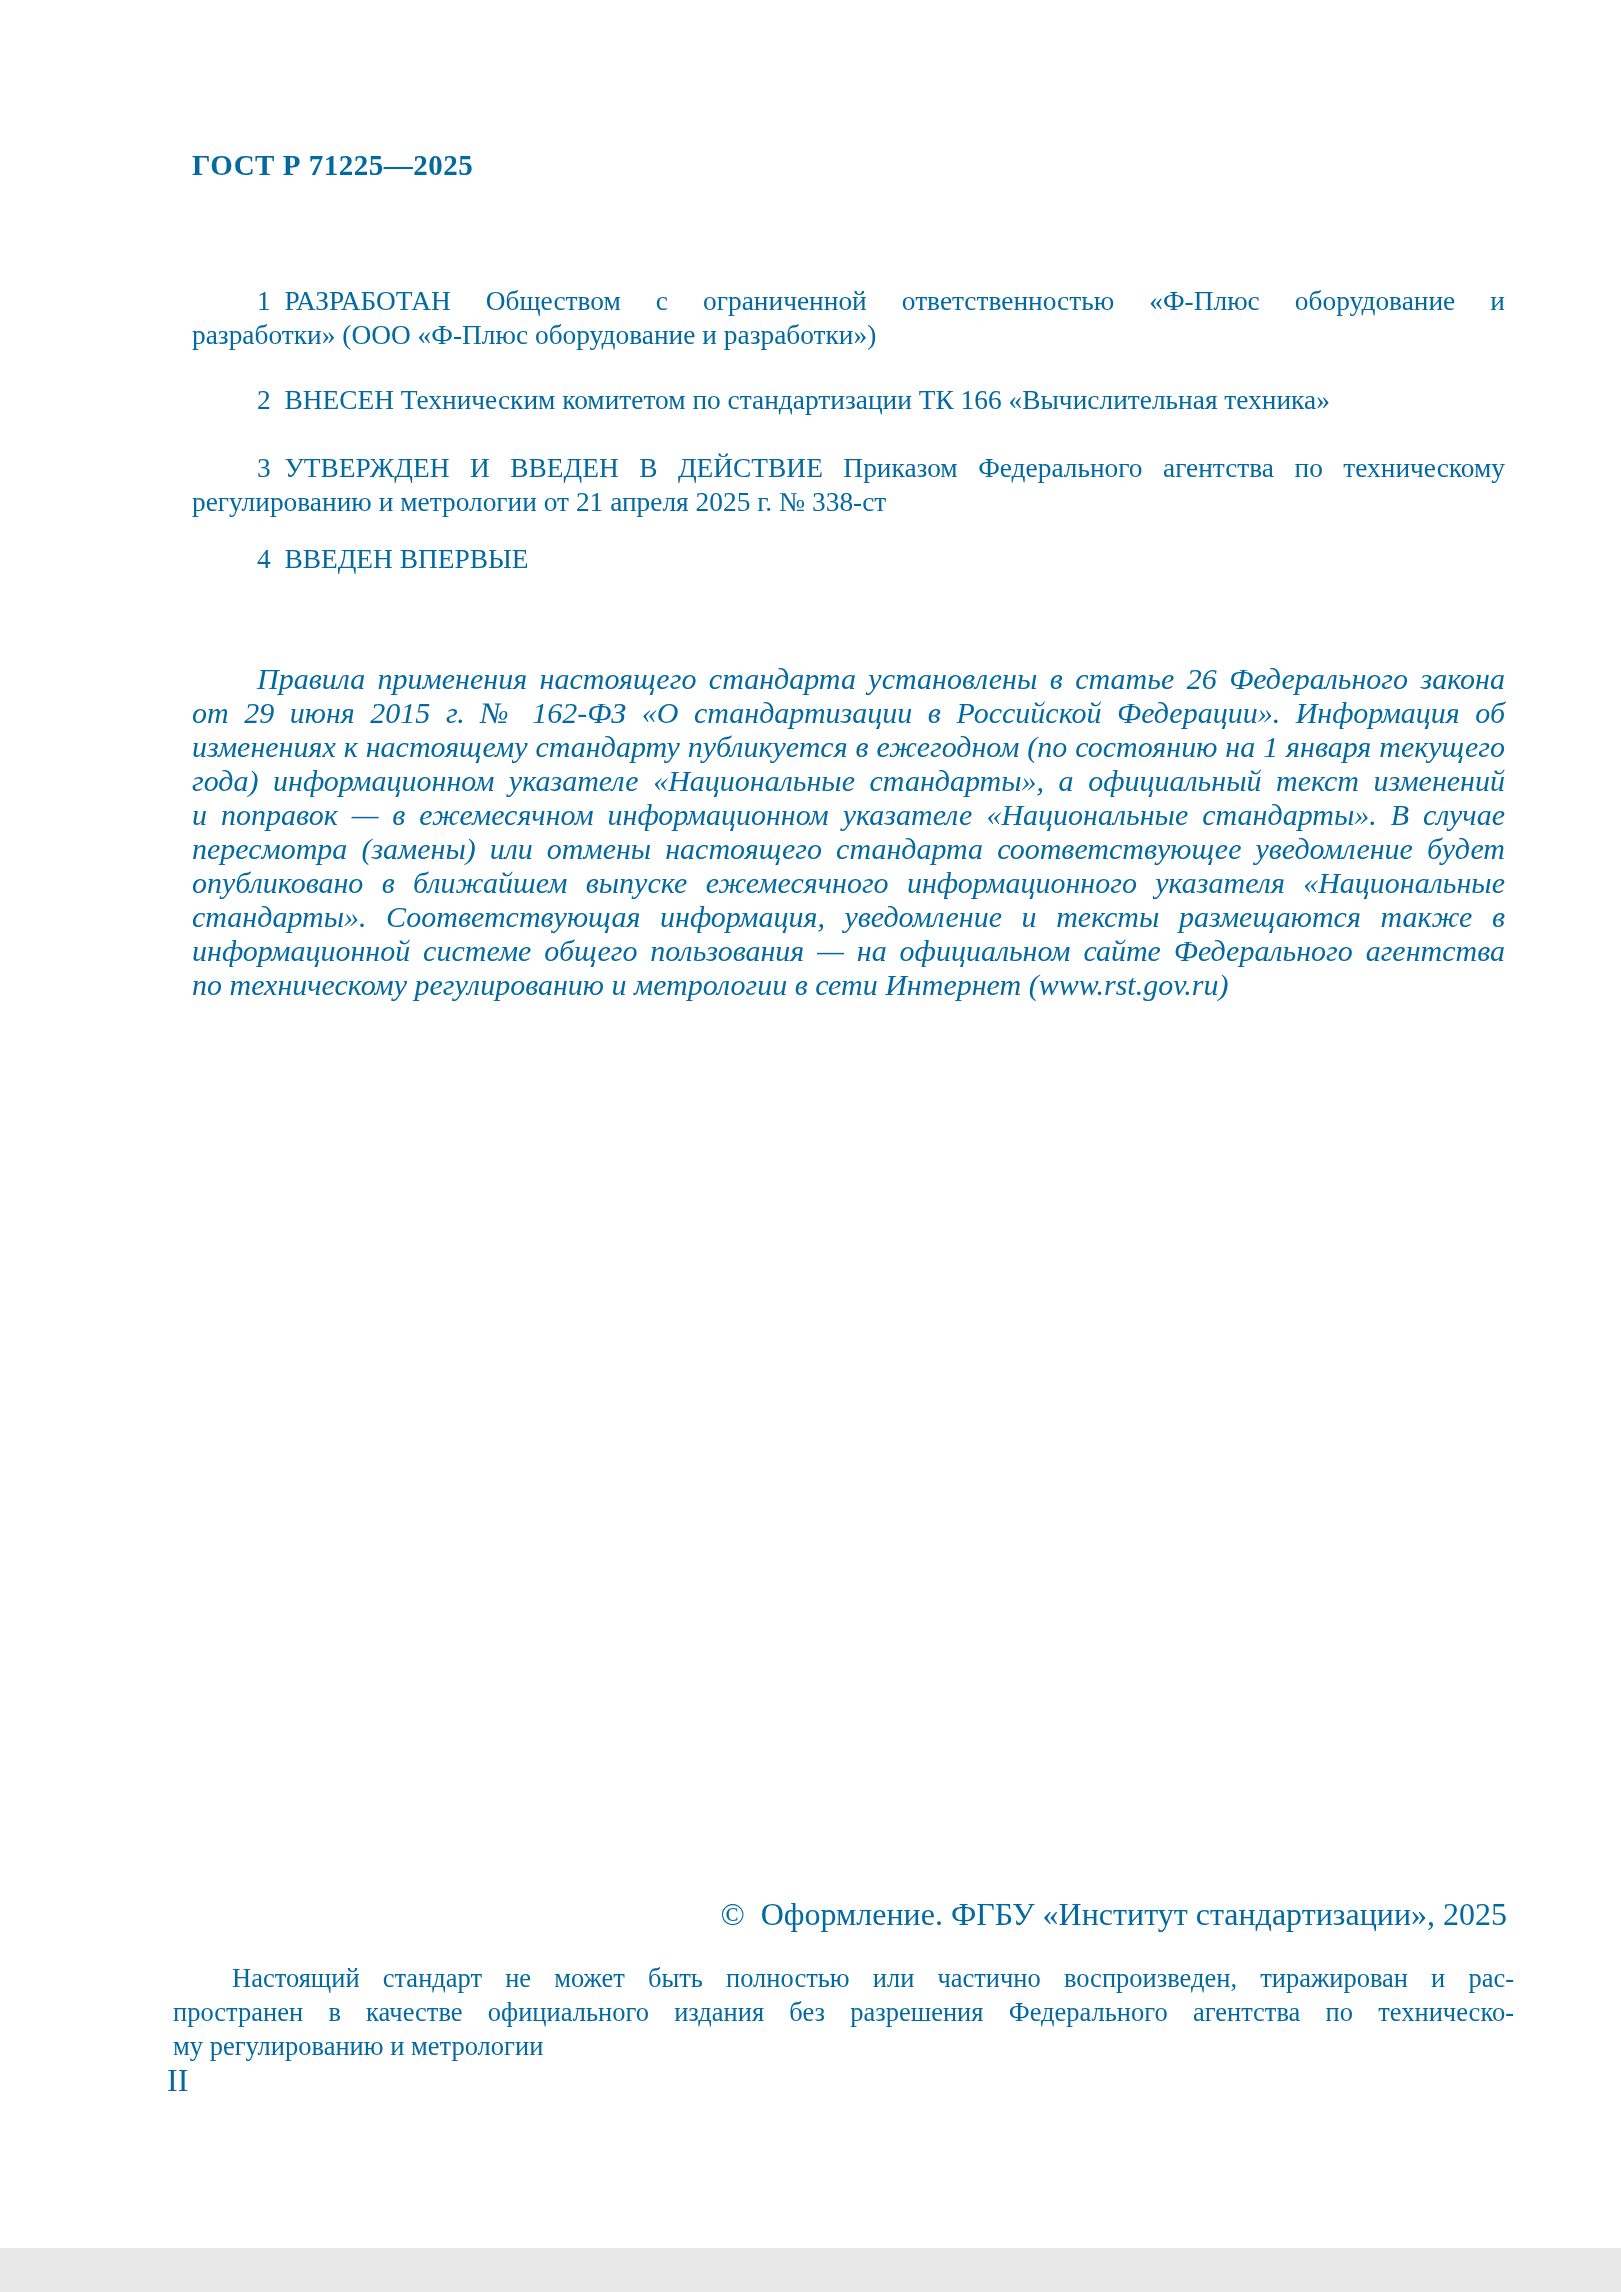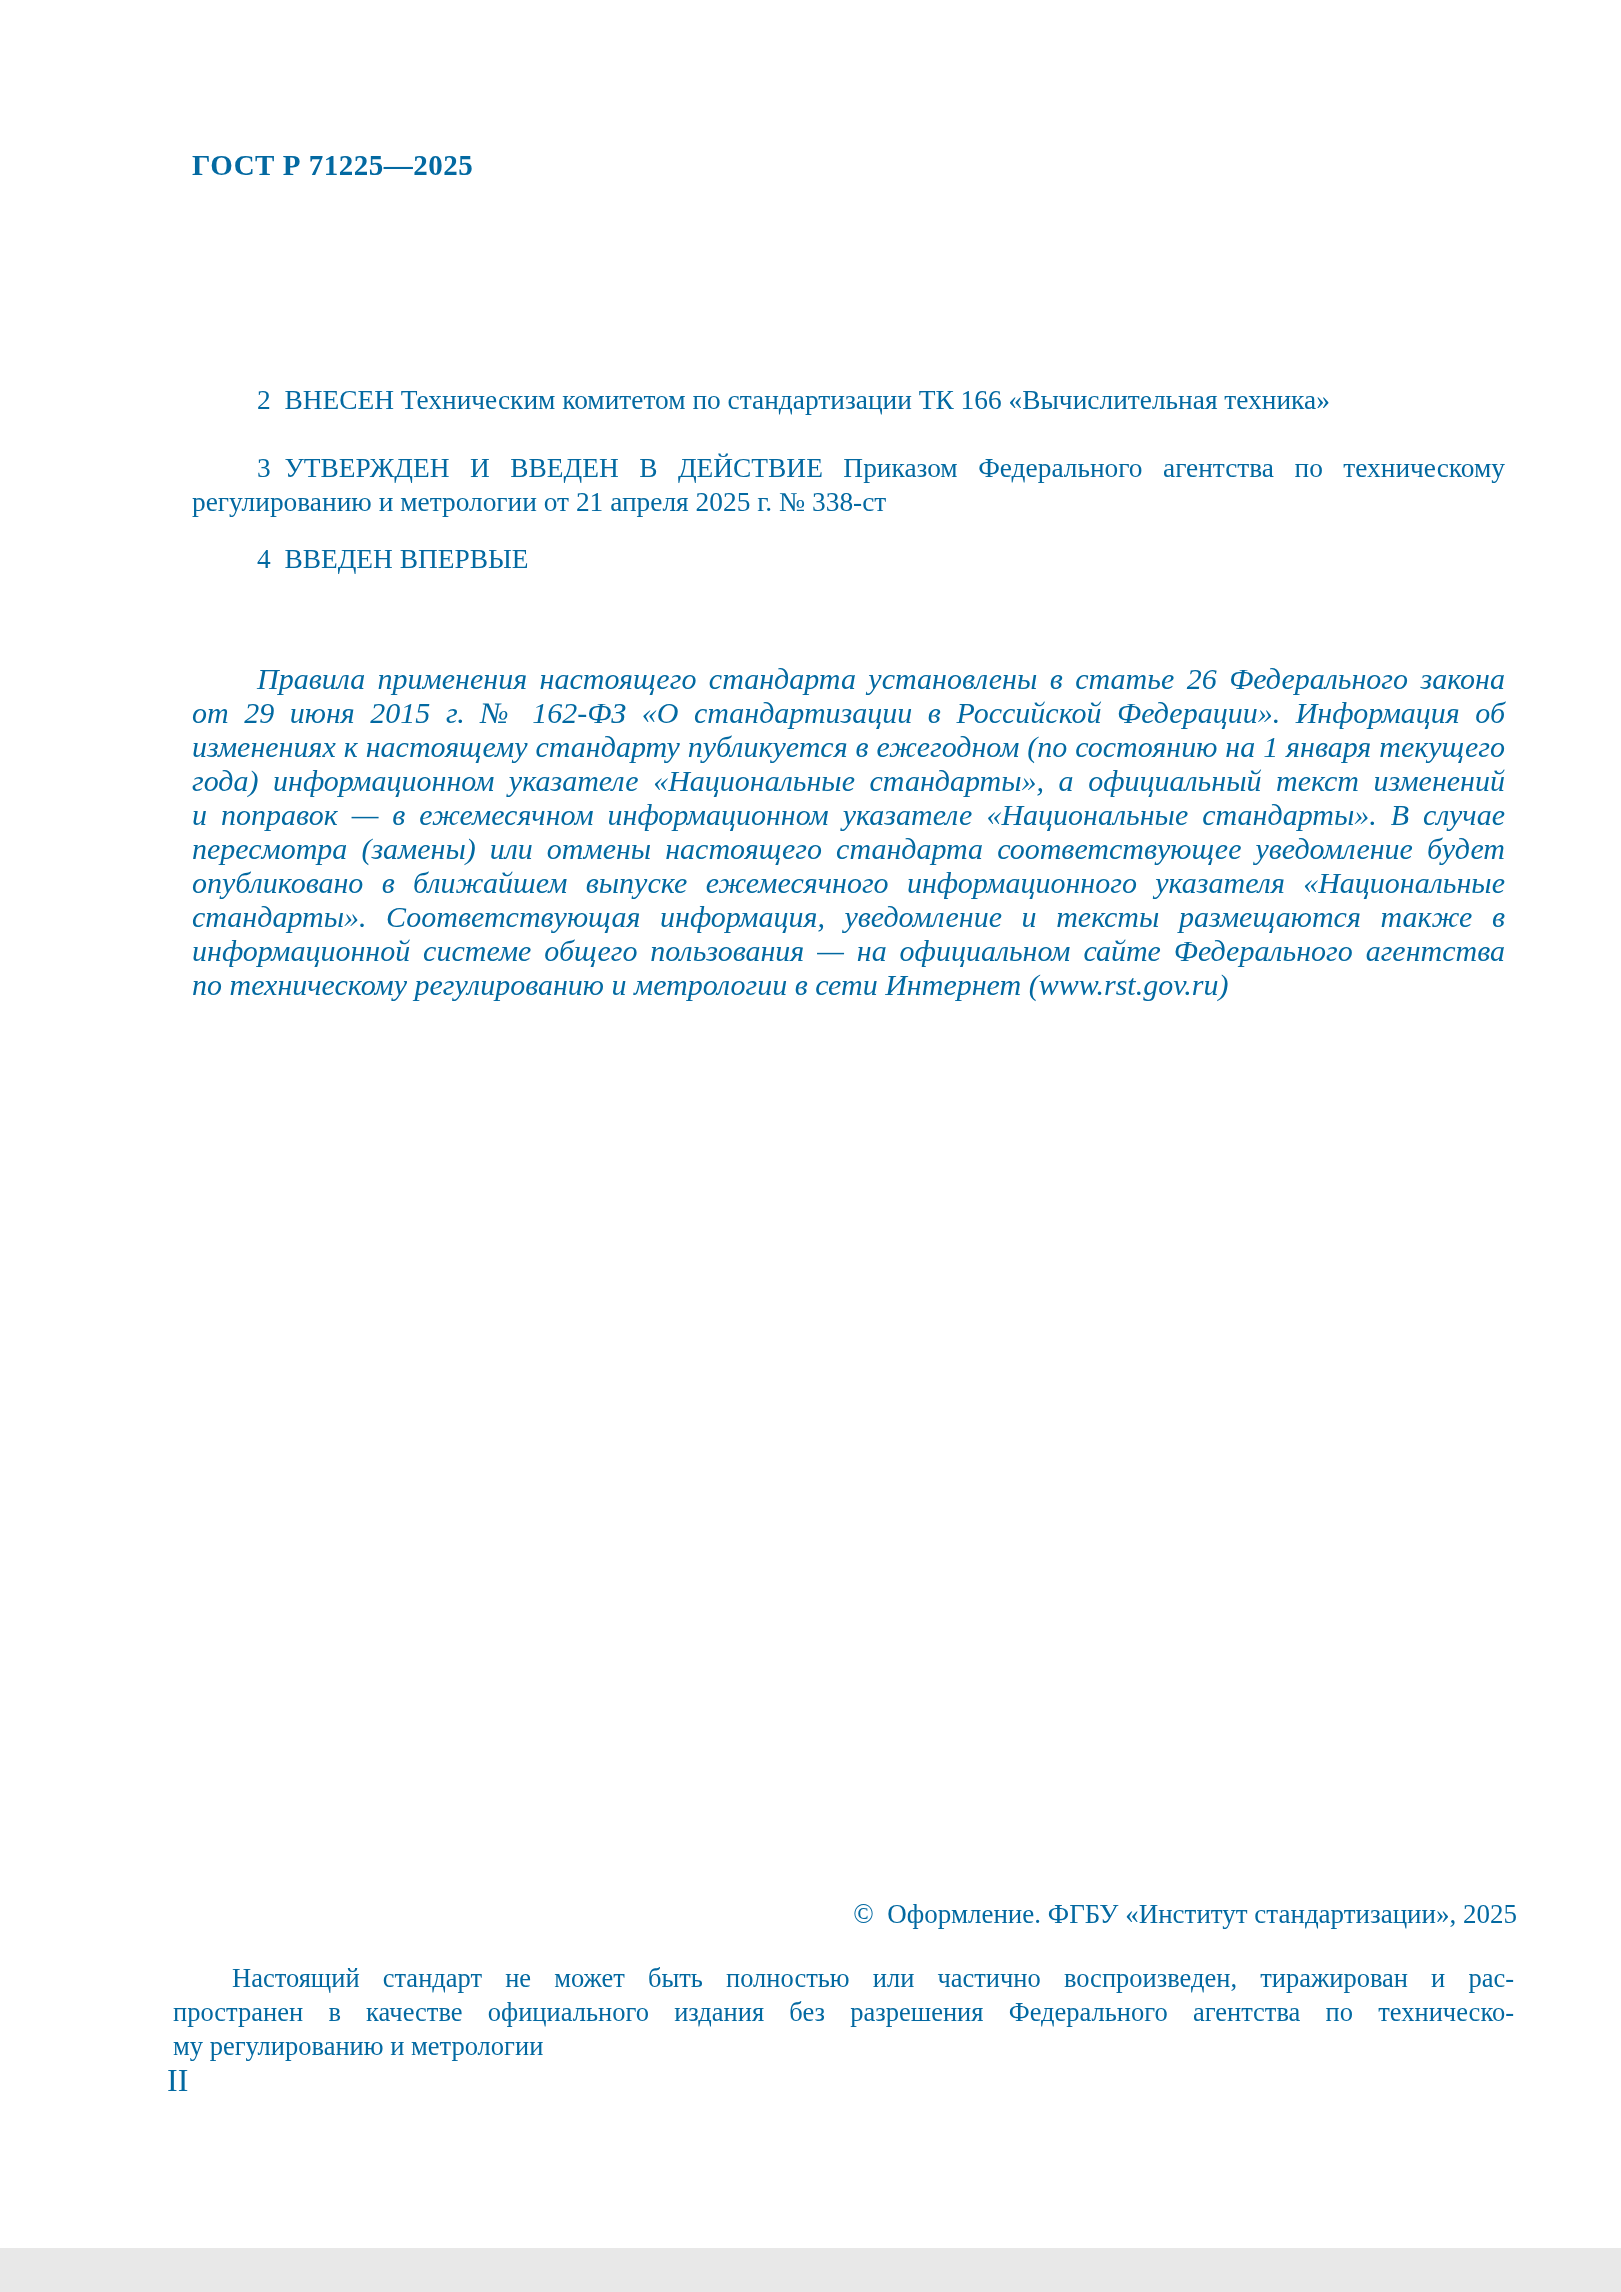--- a/index.html
+++ b/index.html
@@ -63,25 +63,25 @@
     text-align-last: justify;
   }
   .jlines > div:last-child {
     text-align-last: auto;
   }
   .indent-first > div:first-child {
     text-indent: 65px;
   }
 
   .copyright {
-    left: 204px;
+    left: 194px;
     top: 1897px;
     width: 1313px;
     text-align: right;
-    font-size: 27px;
+    font-size: 32px;
     line-height: 34px;
   }
 
   .repro {
     left: 173px;
     top: 1961px;
     width: 1341px;
     font-size: 26.5px;
     line-height: 34px;
   }
@@ -95,20 +95,24 @@
   }
 </style>
 </head>
 <body>
 
 <div class="page">
 
   <div class="abs doc-code">ГОСТ Р 71225—2025</div>
 
 
+  <div class="abs body-col clause c1 jlines indent-first">
+      <div>1 РАЗРАБОТАН Обществом с ограниченной ответственностью «Ф-Плюс оборудование и</div>
+      <div>разработки» (ООО «Ф-Плюс оборудование и разработки»)</div>
+    </div>
 
   <div class="abs body-col clause c2 jlines indent-first">
       <div>2 ВНЕСЕН Техническим комитетом по стандартизации ТК 166 «Вычислительная техника»</div>
     </div>
 
   <div class="abs body-col clause c3 jlines indent-first">
       <div>3 УТВЕРЖДЕН И ВВЕДЕН В ДЕЙСТВИЕ Приказом Федерального агентства по техническому</div>
       <div>регулированию и метрологии от 21 апреля 2025 г. № 338-ст</div>
     </div>
 

